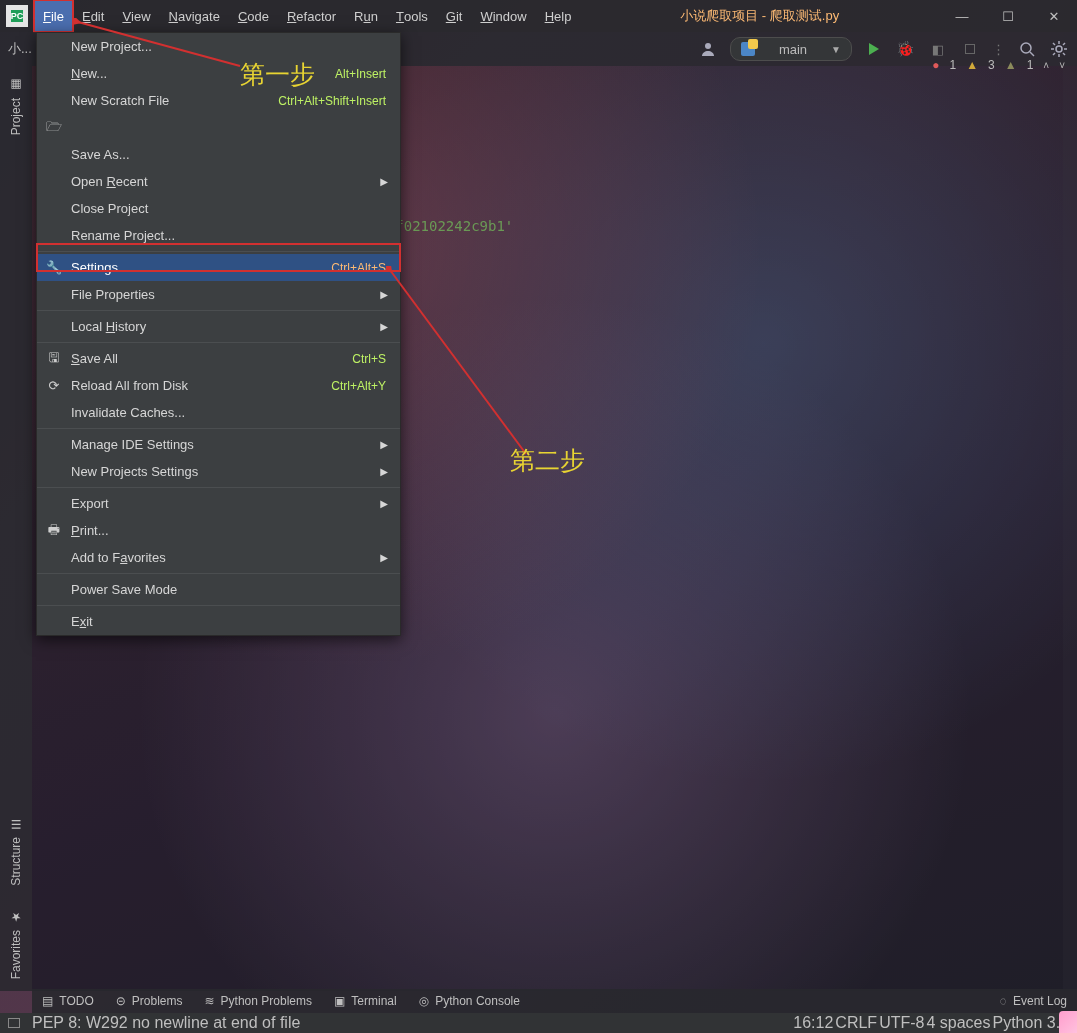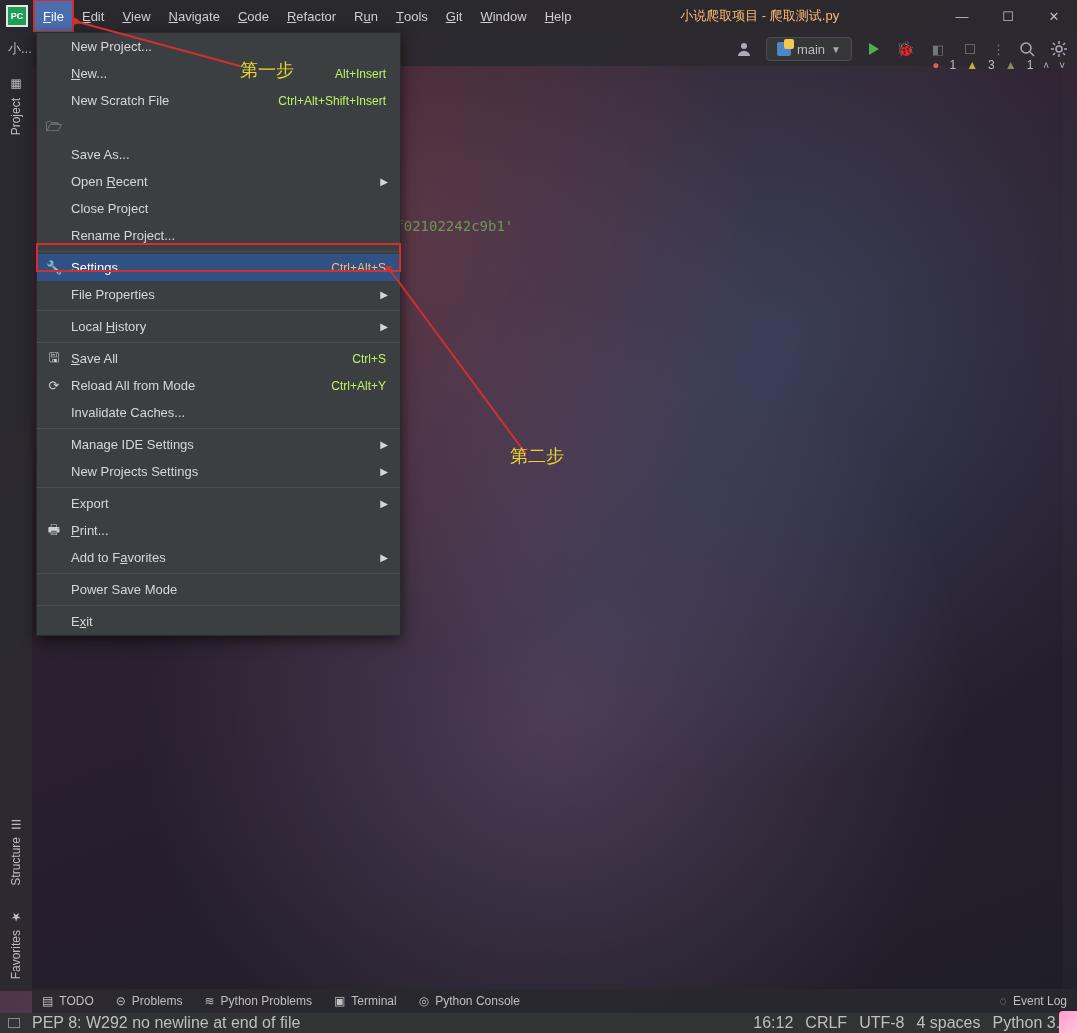--- a/index.html
+++ b/index.html
@@ -1,33 +1,33 @@
 <!DOCTYPE html>
 <html><head>
 <meta charset="utf-8">
 <style>
   * { box-sizing: border-box; margin: 0; padding: 0; }
   html, body { width: 1077px; height: 1033px; font-family: "Segoe UI", Arial, sans-serif; font-size: 13px; color: #bbbbbb; background: #2b2b2b; overflow: hidden; }
   .root { position: relative; width: 1077px; height: 1033px; background: linear-gradient(135deg,#3a2f40 0%, #4a3848 25%, #52364a 50%, #32283a 75%, #2a2530 100%); }
   
   .titlebar { position: absolute; top: 0; left: 0; right: 0; height: 32px; background: rgba(40,40,45,0.92); display: flex; align-items: center; }
-  .logo { width: 22px; height: 22px; margin: 0 6px; background: #1f9e58; border: 2px solid #e5e5e5; display: flex; align-items: center; justify-content: center; font-size: 9px; color: #fff; font-weight: bold; }
+  .logo { width: 22px; height: 22px; margin: 0 6px; background: #1f9e58; border: 5px solid #e5e5e5; display: flex; align-items: center; justify-content: center; font-size: 9px; color: #fff; font-weight: bold; }
   .menubar { display: flex; align-items: center; height: 100%; }
   .menubar .mitem { padding: 0 9px; height: 100%; display: flex; align-items: center; color: #cfcfcf; cursor: default; }
   .menubar .mitem.selected { background: #4b6eaf; color: #fff; outline: 2px solid #d23030; outline-offset: -1px; }
   .menubar .mitem .ul { text-decoration: underline; }
   .title-center { flex: 1; text-align: center; color: #fdba74; font-size: 13px; }
   .win-controls { display: flex; align-items: center; height: 100%; }
   .win-btn { width: 46px; height: 100%; display: flex; align-items: center; justify-content: center; color: #bfbfbf; }
   
   .toolbar { position: absolute; top: 32px; left: 0; right: 0; height: 34px; background: rgba(40,40,45,0.88); display: flex; align-items: center; }
   .toolbar-left { padding-left: 8px; color: #bfbfbf; }
   .toolbar-right { position: absolute; right: 8px; top: 0; height: 100%; display: flex; align-items: center; gap: 12px; }
   .user-icon, .gear-btn, .search-btn, .run-btn, .debug-btn, .cov-btn, .stop-btn { display:flex;align-items:center;justify-content:center;width:20px;height:20px;color:#a5a5a5; }
-  .runconfig { display:flex;align-items:center;gap:6px;border:1px solid #4d4d4d;border-radius:4px;background:#343638;padding:2px 10px;height:24px; }
+  .runconfig { display:flex;align-items:center;gap:24px;border:1px solid #4d4d4d;border-radius:10px;background:#343638;padding:2px 10px;height:24px; }
   .py-icon { width:14px;height:14px;background:#4b86c6;border-radius:2px;position:relative;}
   .py-icon::after{content:"";position:absolute;right:-3px;top:-3px;width:10px;height:10px;background:#f2c94c;border-radius:2px;}
   .run-triangle { width:0;height:0;border-left:10px solid #4caf50;border-top:6px solid transparent;border-bottom:6px solid transparent; }
   .debug-bug { color:#4caf50;font-size:15px; }
   .stop-sq { width:10px;height:10px;border:1px solid #666; }
   
   .left-gutter { position:absolute; top:66px; left:0; width:32px; bottom:42px; background: rgba(40,40,45,0.88); display:flex; flex-direction:column; align-items:center; }
   .gutter-label { writing-mode: vertical-rl; transform: rotate(180deg); padding: 12px 0; color:#bfbfbf; font-size:12px; display:flex;align-items:center;gap:6px; }
   .gutter-icon { width:14px;height:14px;display:inline-block; }
   .gutter-spacer { flex:1; }
@@ -53,29 +53,29 @@
   .dropdown .row .lbl .ul { text-decoration: underline; }
   .dropdown .row .shortcut { color:#bef264; font-size:12px; }
   .dropdown .row .arrow { position:absolute; right:12px; color:#d6d6d6; font-size:10px; }
   .dropdown .row .icon-slot { position:absolute; left:8px; width:18px; text-align:center; color:#cfcfcf; }
   .dropdown .sep { height:1px; background:#4b4e50; margin:2px 0; }
   .dropdown .row.highlight { background:#2f5184; color:#fff; }
   .dropdown .row.highlight .shortcut { color:#fdba74; }
   .settings-outline { position:absolute; top:243px; left:36px; width:365px; height:29px; border:2px solid #d23030; pointer-events:none; }
   
   .anno { position:absolute; pointer-events:none; }
-  .step-text { position:absolute; color:#e8d432; font-size:18px; font-family: Liberation Mono, monospace; }
+  .step-text { position:absolute; color:#e8d432; font-size:25px; font-family: Liberation Mono, monospace; }
   
   .bottom-tools { position:absolute; left:32px; right:0; bottom:20px; height:24px; background:rgba(40,40,45,0.90); display:flex; align-items:center; padding:0 10px; gap:22px; }
   .bt-item { display:flex; align-items:center; gap:6px; color:#bfbfbf; font-size:12px; }
   .bt-spacer { flex:1; }
   
   .statusbar { position:absolute; left:0; right:0; bottom:0; height:20px; background:#313335; display:flex; align-items:center; padding:0 8px; color:#bfbfbf; font-size:16px; }
   .statusbar .stat-left { flex:1; display:flex; align-items:center; gap:8px;}
-  .statusbar .stat-right { display:flex; align-items:center; gap:12px; }
+  .statusbar .stat-right { display:flex; align-items:center; gap:2px; }
   .tinybox { width:12px;height:10px;border:1px solid #888;display:inline-block;margin-right:4px; }
   .right-gutter { position:absolute; top:66px; right:0; width:14px; bottom:44px; background:rgba(60,60,65,0.15);}
   .right-pink { position:absolute; right:0; bottom:0; width:18px; height:22px; background:linear-gradient(135deg,#ff9ecd,#ffc0dd); border-top-left-radius:4px;}
   svg { display:block; }
 </style>
 </head>
 <body>
 
 <div class="root">
 
@@ -238,21 +238,21 @@
         <span class="arrow">▶</span>
       </div>
       <div class="sep"></div>
       <div class="row">
         <span class="icon-slot">🖫</span>
         <span class="lbl"><span class="ul">S</span>ave All</span>
         <span class="shortcut">Ctrl+S</span>
       </div>
       <div class="row">
         <span class="icon-slot">⟳</span>
-        <span class="lbl">Reload All from Mode</span>
+        <span class="lbl">Reload All from Disk</span>
         <span class="shortcut">Ctrl+Alt+Y</span>
       </div>
       <div class="row">
         <span class="icon-slot"></span>
         <span class="lbl">Invalidate Caches...</span>
       </div>
       <div class="sep"></div>
       <div class="row">
         <span class="icon-slot"></span>
         <span class="lbl">Manage IDE Settings</span>

